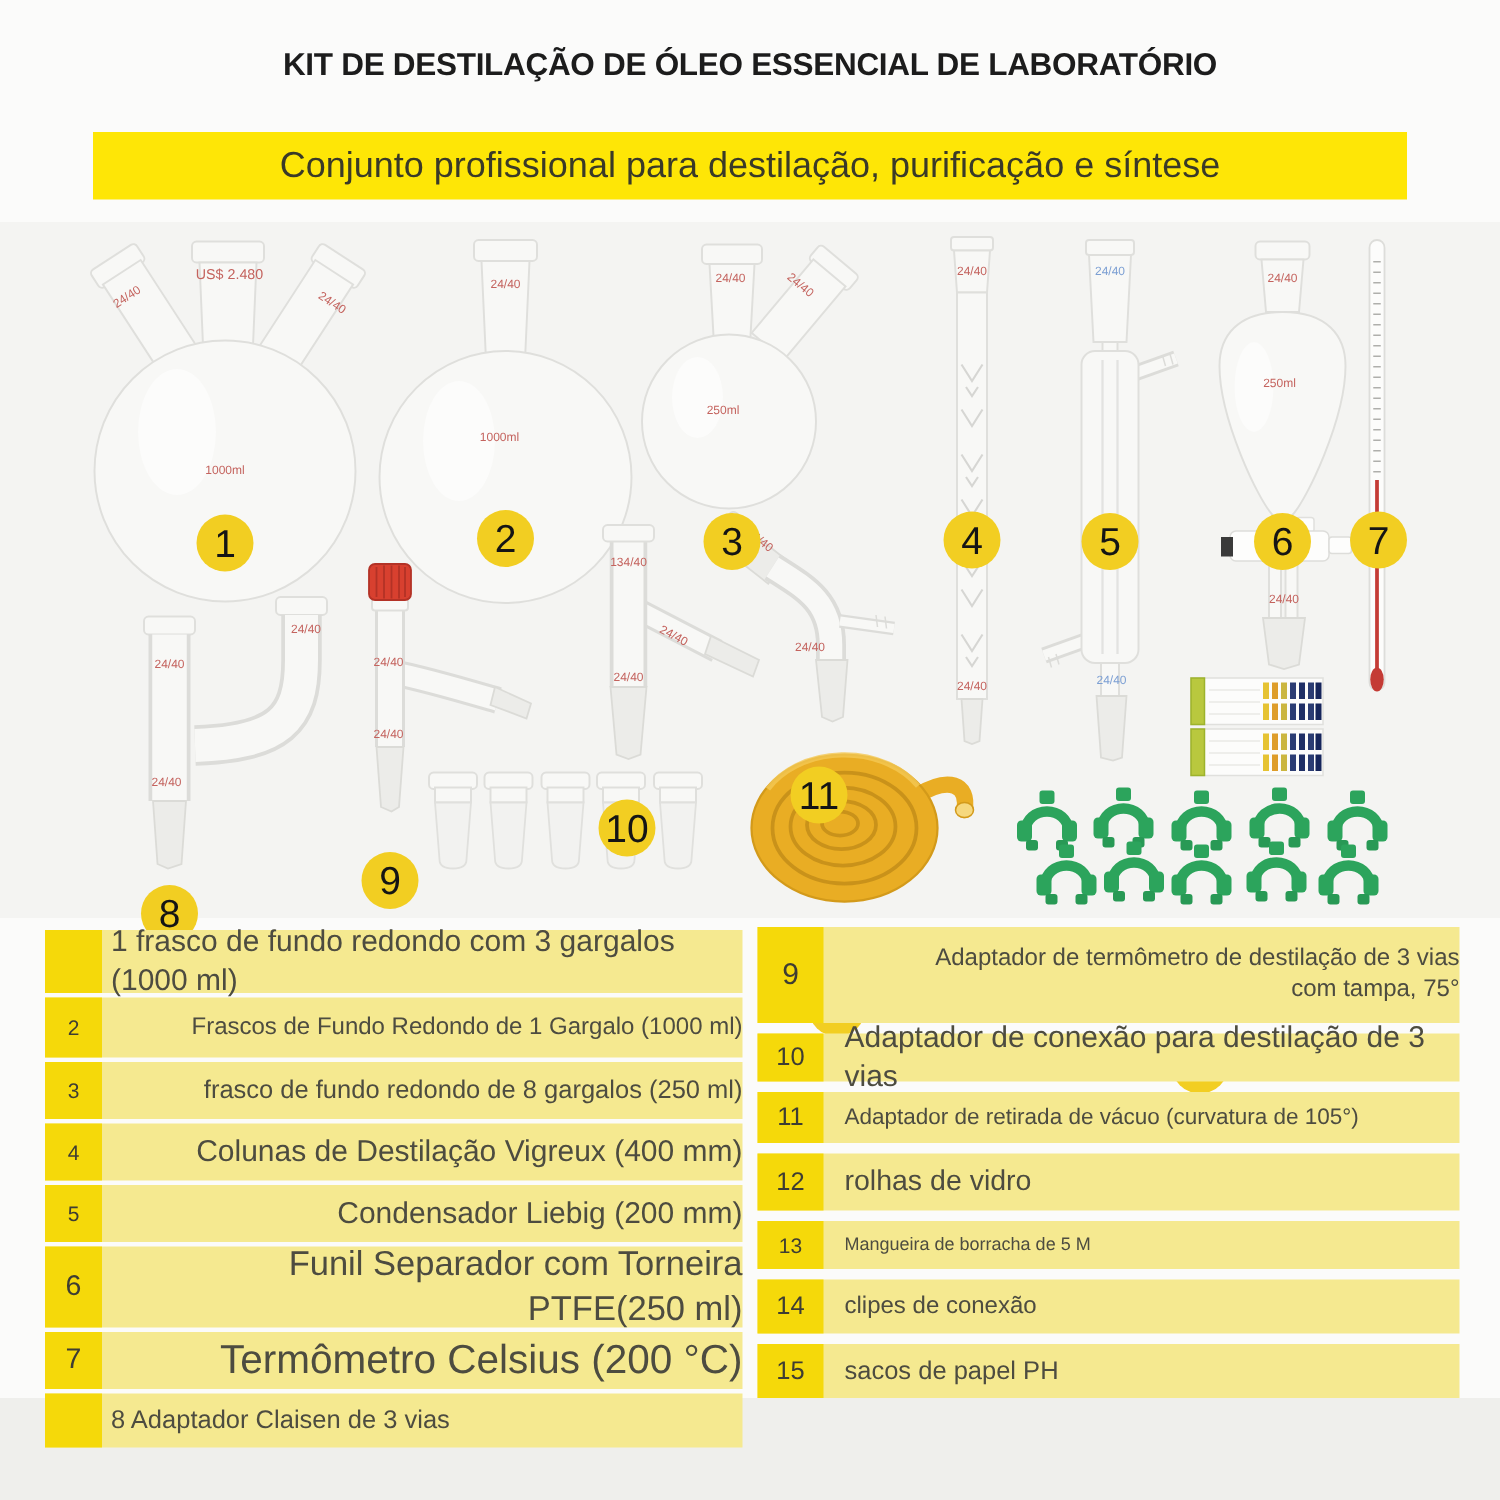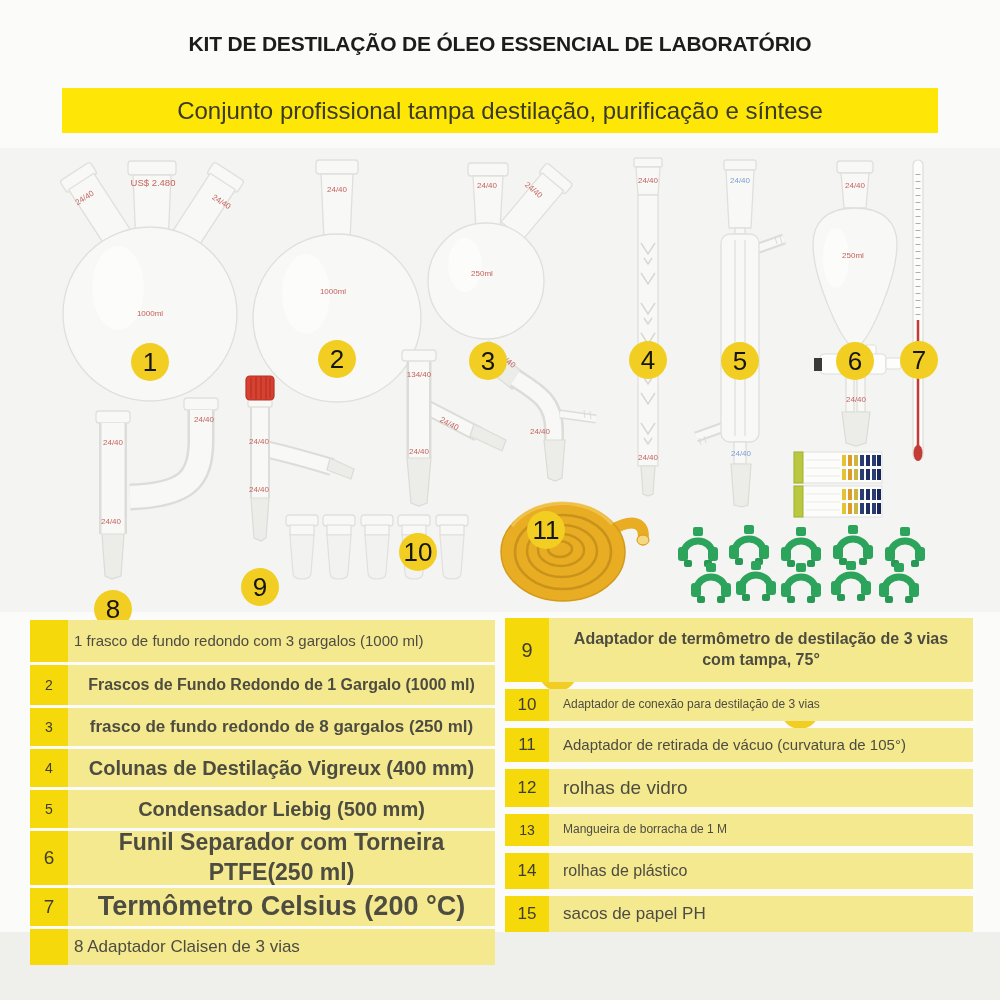--- a/index.html
+++ b/index.html
@@ -43,41 +43,41 @@
   .lrow .num{
     background:#F5D90A;color:#3E3D33;flex:0 0 auto;
     display:flex;align-items:center;justify-content:center;
   }
   .legend-col-left .num{width:38px;}
   .legend-col-right .num{width:44px;}
   .lrow .txt{
     flex:1 1 auto;display:flex;flex-direction:column;justify-content:center;
     line-height:1.3;
   }
-  .txt.center{align-items:center;text-align:center;font-weight:bold;}
+  .txt.center{align-items:flex-end;text-align:center;}
   .txt.left{align-items:flex-start;padding-left:14px;}
   .txt.tight{align-items:flex-start;padding-left:6px;}
   .txt span:empty{display:none;}
 
   
   .glass{fill:#F8F8F6;stroke:#DFDFDC;stroke-width:1.3;}
   .glass2{fill:#F2F2F0;stroke:#E0E0DD;stroke-width:1.2;}
   .frost{fill:#ECECE9;stroke:#DBDBD7;stroke-width:1.2;}
   .tb{fill:none;stroke:#DCDCD9;stroke-linecap:butt;}
   .tf{fill:none;stroke:#F8F8F6;stroke-linecap:butt;}
   .rlbl{fill:#C4635E;font-size:8px;text-anchor:middle;font-family:"Liberation Sans",sans-serif;}
   .blbl{fill:#7C9FD3;font-size:8px;text-anchor:middle;font-family:"Liberation Sans",sans-serif;}
   .plbl{font-size:9.5px;}
 </style>
 </head>
 <body>
 
 <h1 class="page-title">KIT DE DESTILAÇÃO DE ÓLEO ESSENCIAL DE LABORATÓRIO</h1>
 
-<div class="banner">Conjunto profissional tampa destilação, purificação e síntese</div>
+<div class="banner">Conjunto profissional para destilação, purificação e síntese</div>
 
 <div class="diagram">
   <svg width="1000" height="464" viewBox="0 0 1000 464">
     <defs>
       <g id="stopper-shape">
         <rect x="-16" y="0" width="32" height="11" rx="3" class="glass"></rect>
         <rect x="-12" y="10" width="24" height="10" class="glass"></rect>
         <path d="M-12,20 L12,20 L9,58 Q9,64 0,64 Q-9,64 -9,58 L-12,20 Z" class="glass2"></path>
       </g>
       <g id="keck-clip">
@@ -328,21 +328,21 @@
   <div class="badge" style="left:539px;top:505px;">13</div>
   <div class="badge" style="left:781px;top:543px;">14</div>
   <div class="badge" style="left:816px;top:470px;">15</div>
 </div>
 
 <div class="footer-band"></div>
 
 <div class="legend-col legend-col-left">
   <div class="lrow" style="height:42px;">
     <div class="num"></div>
-    <div class="txt tight" style="font-size:15px;">
+    <div class="txt tight" style="font-size:20px;">
       <span>1 frasco de fundo redondo com 3 gargalos (1000 ml)</span>
     </div>
   </div>
   <div class="lrow" style="height:40px;">
     <div class="num" style="font-size:14px;">2</div>
     <div class="txt center" style="font-size:16px;">
       <span>Frascos de Fundo Redondo de 1 Gargalo (1000 ml)</span>
     </div>
   </div>
   <div class="lrow" style="height:38px;">
@@ -353,21 +353,21 @@
   </div>
   <div class="lrow" style="height:38px;">
     <div class="num" style="font-size:14px;">4</div>
     <div class="txt center" style="font-size:20px;">
       <span>Colunas de Destilação Vigreux (400 mm)</span>
     </div>
   </div>
   <div class="lrow" style="height:38px;">
     <div class="num" style="font-size:14px;">5</div>
     <div class="txt center" style="font-size:20px;">
-      <span>Condensador Liebig (500 mm)</span>
+      <span>Condensador Liebig (200 mm)</span>
     </div>
   </div>
   <div class="lrow" style="height:54px;">
     <div class="num" style="font-size:19px;">6</div>
     <div class="txt center" style="font-size:23px;">
       <span>Funil Separador com Torneira</span>
         <span>PTFE(250 ml)</span>
     </div>
   </div>
   <div class="lrow" style="height:38px;">
@@ -387,46 +387,46 @@
 <div class="legend-col legend-col-right">
   <div class="lrow" style="height:64px;">
     <div class="num" style="font-size:20px;">9</div>
     <div class="txt center" style="font-size:16px;">
       <span>Adaptador de termômetro de destilação de 3 vias</span>
         <span>com tampa, 75°</span>
     </div>
   </div>
   <div class="lrow" style="height:32px;">
     <div class="num" style="font-size:17px;">10</div>
-    <div class="txt left" style="font-size:12px;">
+    <div class="txt left" style="font-size:20px;">
       <span>Adaptador de conexão para destilação de 3 vias</span>
     </div>
   </div>
   <div class="lrow" style="height:34px;">
     <div class="num" style="font-size:17px;">11</div>
     <div class="txt left" style="font-size:15px;">
       <span>Adaptador de retirada de vácuo (curvatura de 105°)</span>
     </div>
   </div>
   <div class="lrow" style="height:38px;">
     <div class="num" style="font-size:17px;">12</div>
     <div class="txt left" style="font-size:19px;">
       <span>rolhas de vidro</span>
     </div>
   </div>
   <div class="lrow" style="height:32px;">
     <div class="num" style="font-size:14px;">13</div>
     <div class="txt left" style="font-size:12px;">
-      <span>Mangueira de borracha de 1 M</span>
+      <span>Mangueira de borracha de 5 M</span>
     </div>
   </div>
   <div class="lrow" style="height:36px;">
     <div class="num" style="font-size:17px;">14</div>
     <div class="txt left" style="font-size:16px;">
-      <span>rolhas de plástico</span>
+      <span>clipes de conexão</span>
     </div>
   </div>
   <div class="lrow" style="height:36px;">
     <div class="num" style="font-size:17px;">15</div>
     <div class="txt left" style="font-size:17px;text-align:center;">
       <span>sacos de papel PH</span>
     </div>
   </div>
 </div>
 

